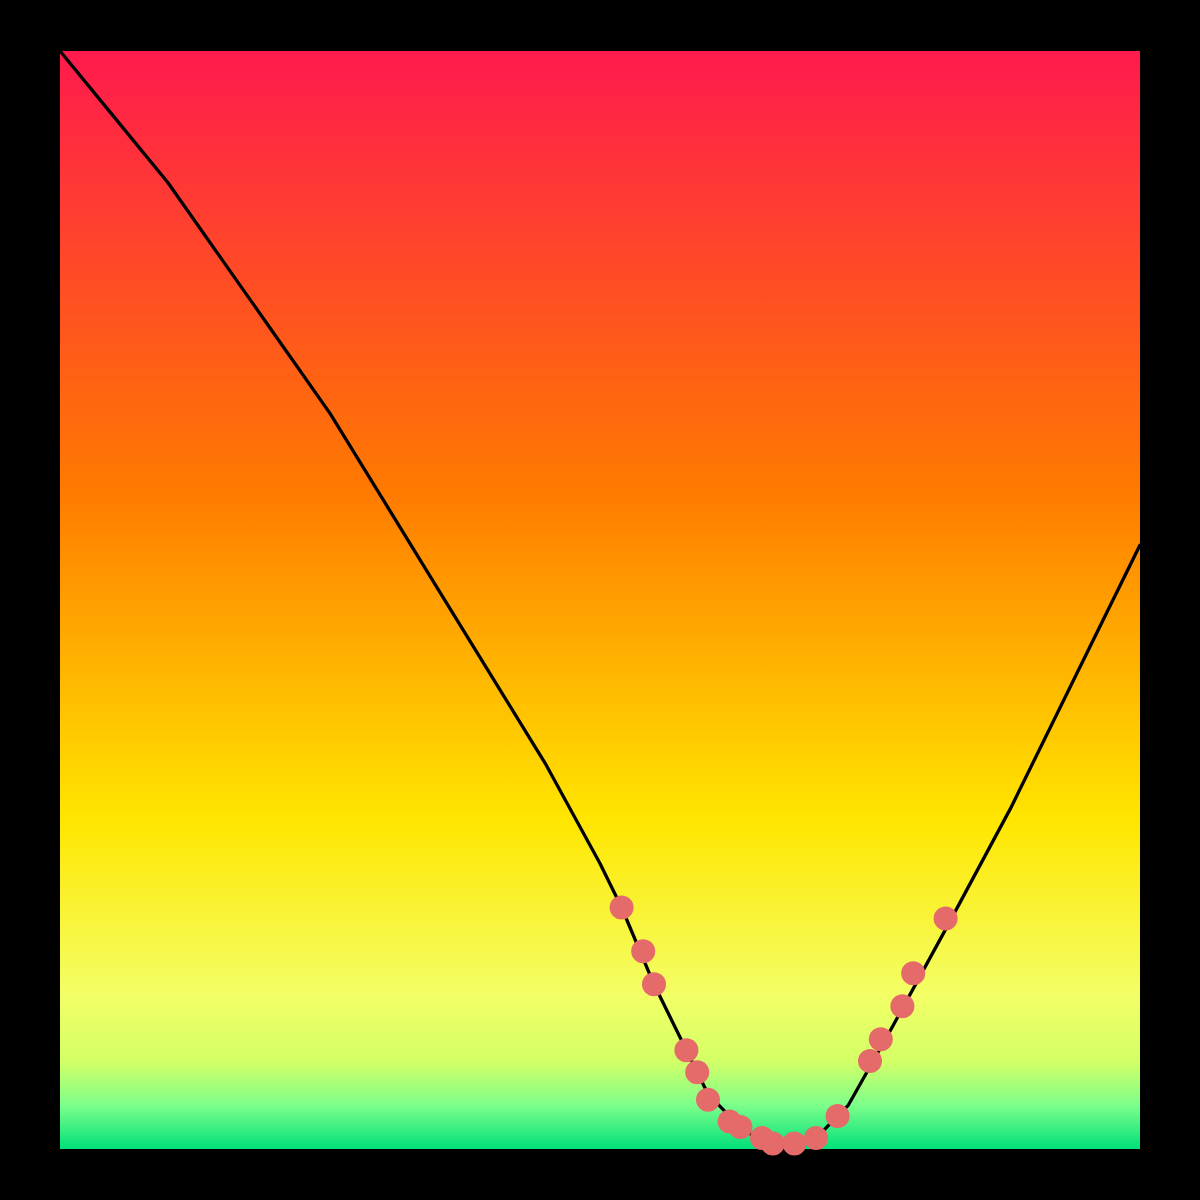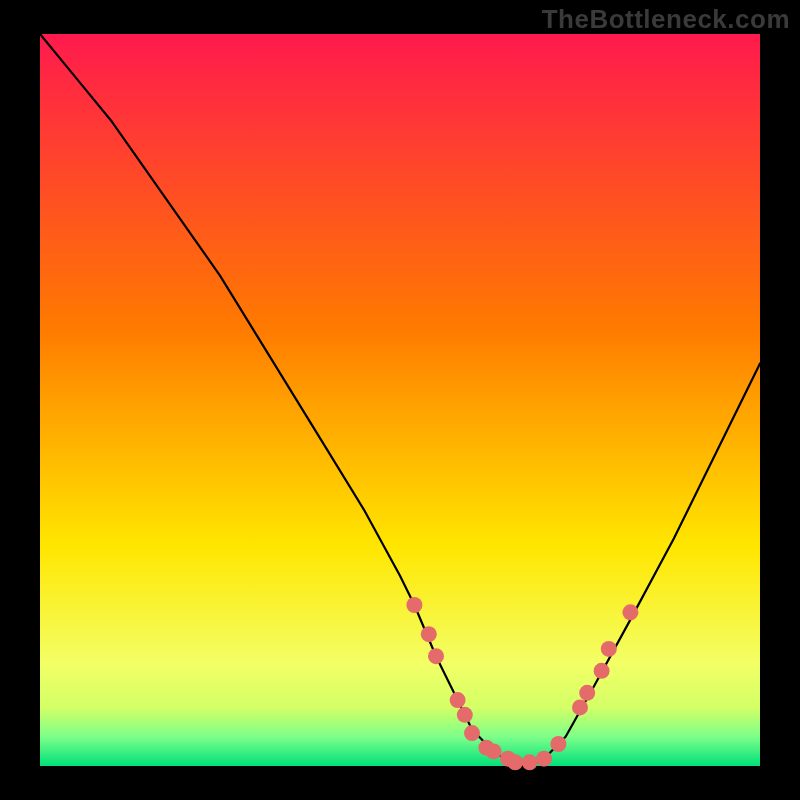--- a/index.html
+++ b/index.html
@@ -32,21 +32,20 @@
     position: absolute;
     left: 0;
     top: 0;
   }
 </style>
 </head>
 <body>
 
 <div class="chart-wrap">
 
-  <div class="watermark">TheBottleneck.com</div>
 
   <svg width="800" height="800" viewBox="0 0 800 800">
     <defs>
 
       <linearGradient id="heat" x1="0" y1="0" x2="0" y2="1">
         <stop id="g0" offset="0%" stop-color="#ff1a4d"></stop>
         <stop id="g1" offset="40%" stop-color="#ff7a00"></stop>
         <stop id="g2" offset="70%" stop-color="#ffe600"></stop>
         <stop id="g3" offset="86%" stop-color="#f3ff66"></stop>
         <stop id="g4" offset="92%" stop-color="#d4ff66"></stop>

